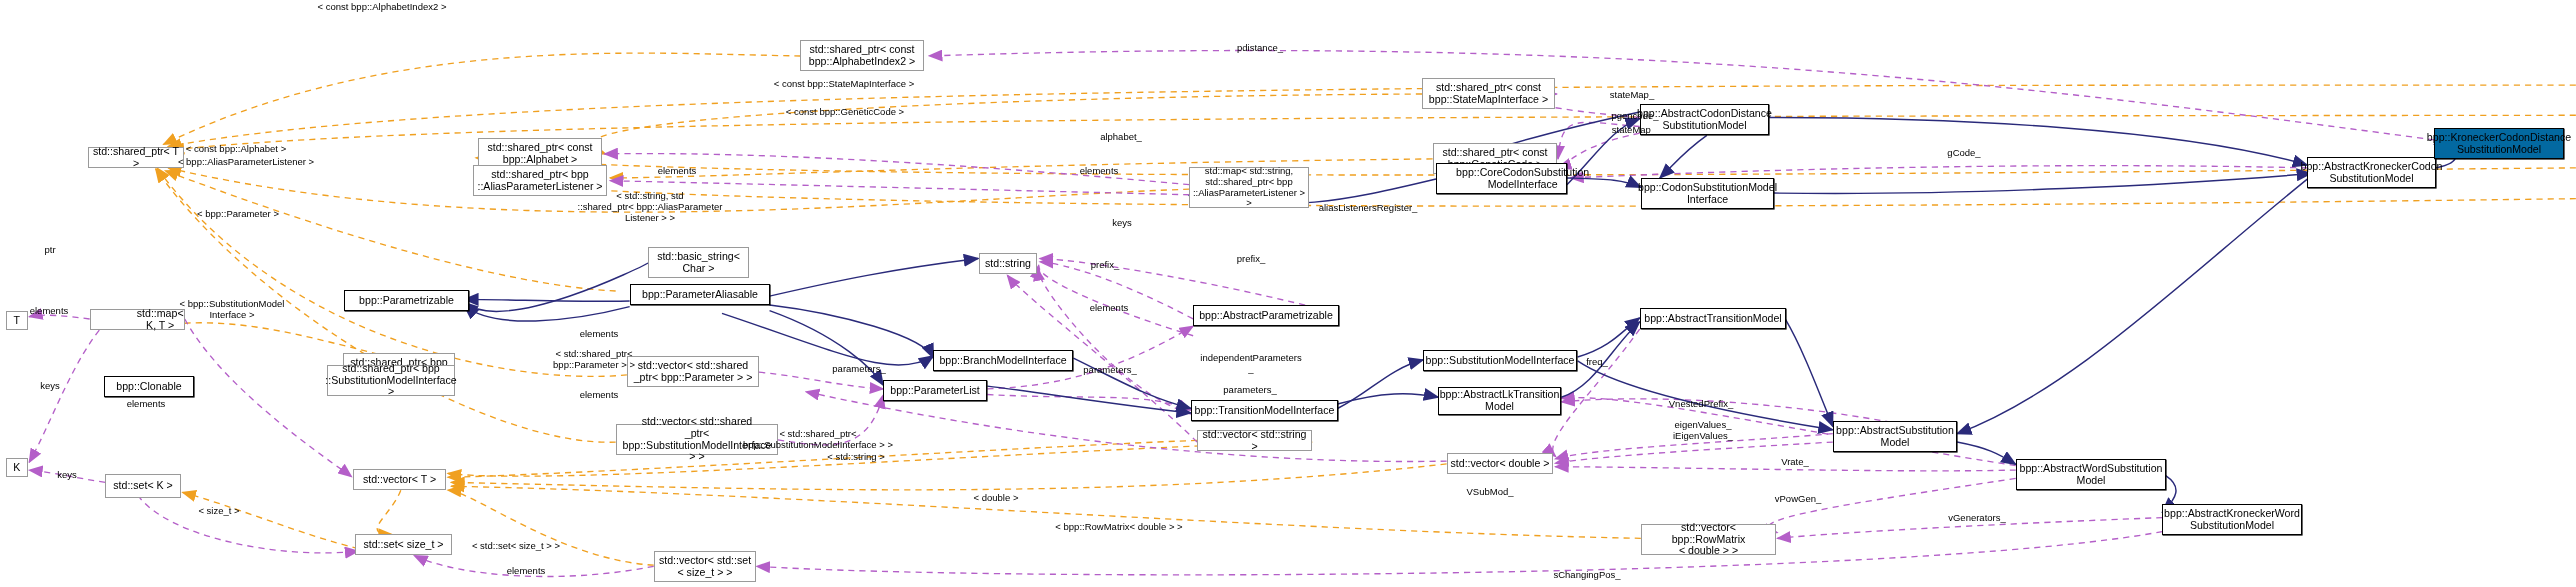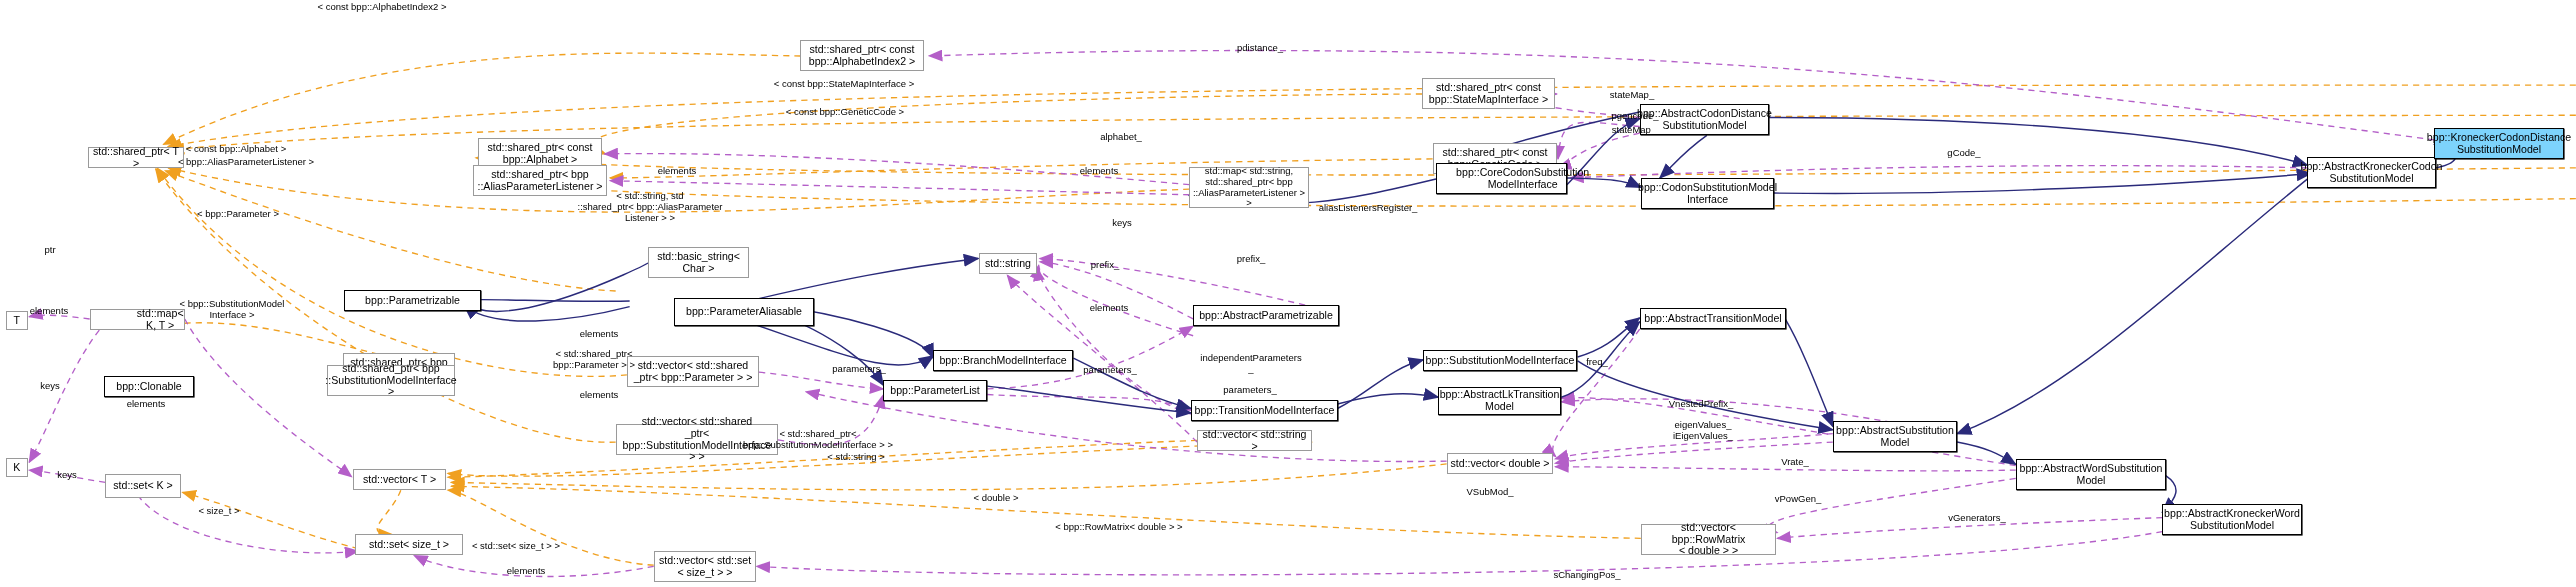--- a/index.html
+++ b/index.html
@@ -30,21 +30,21 @@
     font-size:10.6px;
   }
   
   .node.cls{
     border:0.6px solid #000000;
     box-shadow:0.6px 0.6px 0 0 #000000;
     font-size:10.6px;
   }
   
   .node.focus{
-    background:#7dd3fc;
+    background:#0369a1;
     border:0.6px solid #000000;
     box-shadow:0.6px 0.6px 0 0 #000000;
     font-size:10.6px;
   }
   .elabel{
     position:absolute;
     font-size:9.5px;
     color:#000000;
     white-space:pre-line;
     text-align:center;
@@ -155,48 +155,48 @@
       <path d="M2566,320 C2400,360 2300,380 2125,350"></path>
       <path d="M4123,320 C3900,500 3700,700 3497,775"></path>
       <path d="M2930,200 C2700,250 2600,290 2566,305"></path>
     </g>
   </svg>
 
   <div class="node tmpl" style="left:5.6px;top:311px;width:22.4px;height:19px;">T</div>
   <div class="node tmpl" style="left:5.6px;top:458px;width:22.4px;height:19px;">K</div>
   <div class="node tmpl" style="left:90px;top:309px;width:95px;height:21px;padding-left:47px;">std::map&lt; K, T &gt;</div>
   <div class="node tmpl" style="left:105px;top:474px;width:76px;height:24px;">std::set&lt; K &gt;</div>
-  <div class="node tmpl" style="left:355px;top:534px;width:108px;height:21px;">std::set&lt; size_t &gt;</div>
+  <div class="node tmpl" style="left:355px;top:534px;width:97px;height:21px;">std::set&lt; size_t &gt;</div>
   <div class="node tmpl" style="left:353px;top:469px;width:93px;height:21px;">std::vector&lt; T &gt;</div>
   <div class="node tmpl" style="left:654px;top:551px;width:102px;height:31px;">std::vector&lt; std::set
 &lt; size_t &gt; &gt;</div>
   <div class="node tmpl" style="left:88px;top:147px;width:96px;height:21px;">std::shared_ptr&lt; T &gt;</div>
   <div class="node cls" style="left:104px;top:376px;width:90px;height:21px;">bpp::Clonable</div>
   <div class="node tmpl" style="left:478px;top:138px;width:124px;height:31px;">std::shared_ptr&lt; const
 bpp::Alphabet &gt;</div>
   <div class="node tmpl" style="left:473px;top:165px;width:134px;height:31px;">std::shared_ptr&lt; bpp
 ::AliasParameterListener &gt;</div>
   <div class="node tmpl" style="left:800px;top:40px;width:124px;height:31px;">std::shared_ptr&lt; const
 bpp::AlphabetIndex2 &gt;</div>
   <div class="node tmpl" style="left:1422px;top:78px;width:133px;height:31px;">std::shared_ptr&lt; const
 bpp::StateMapInterface &gt;</div>
   <div class="node tmpl" style="left:1433px;top:143px;width:124px;height:31px;">std::shared_ptr&lt; const
 bpp::GeneticCode &gt;</div>
-  <div class="node cls" style="left:344px;top:290px;width:137px;height:21px;">bpp::Parametrizable</div>
+  <div class="node cls" style="left:344px;top:290px;width:125px;height:21px;">bpp::Parametrizable</div>
   <div class="node tmpl" style="left:343px;top:353px;width:112px;height:31px;">std::shared_ptr&lt; bpp
 ::Parameter &gt;</div>
   <div class="node tmpl" style="left:327px;top:365px;width:128px;height:31px;">std::shared_ptr&lt; bpp
 ::SubstitutionModelInterface &gt;</div>
   <div class="node tmpl" style="left:648px;top:247px;width:101px;height:31px;">std::basic_string&lt;
 Char &gt;</div>
   <div class="node tmpl" style="left:979px;top:253px;width:58px;height:21px;">std::string</div>
   <div class="node tmpl" style="left:1189px;top:167px;width:120px;height:41px;font-size:9.5px;">std::map&lt; std::string,
  std::shared_ptr&lt; bpp
 ::AliasParameterListener &gt; &gt;</div>
-  <div class="node cls" style="left:630px;top:298px;width:140px;height:28px;margin-left:44px;">bpp::ParameterAliasable</div>
+  <div class="node cls" style="left:630px;top:284px;width:140px;height:21px;">bpp::ParameterAliasable</div>
   <div class="node tmpl" style="left:627px;top:356px;width:132px;height:31px;">std::vector&lt; std::shared
 _ptr&lt; bpp::Parameter &gt; &gt;</div>
   <div class="node tmpl" style="left:616px;top:424px;width:162px;height:31px;">std::vector&lt; std::shared
 _ptr&lt; bpp::SubstitutionModelInterface &gt; &gt;</div>
   <div class="node cls" style="left:933px;top:350px;width:140px;height:21px;">bpp::BranchModelInterface</div>
   <div class="node cls" style="left:883px;top:380px;width:104px;height:21px;">bpp::ParameterList</div>
   <div class="node cls" style="left:1191px;top:400px;width:147px;height:21px;">bpp::TransitionModelInterface</div>
   <div class="node cls" style="left:1193px;top:305px;width:146px;height:21px;">bpp::AbstractParametrizable</div>
   <div class="node tmpl" style="left:1197px;top:430px;width:115px;height:21px;">std::vector&lt; std::string &gt;</div>
   <div class="node tmpl" style="left:1447px;top:453px;width:106px;height:21px;">std::vector&lt; double &gt;</div>

